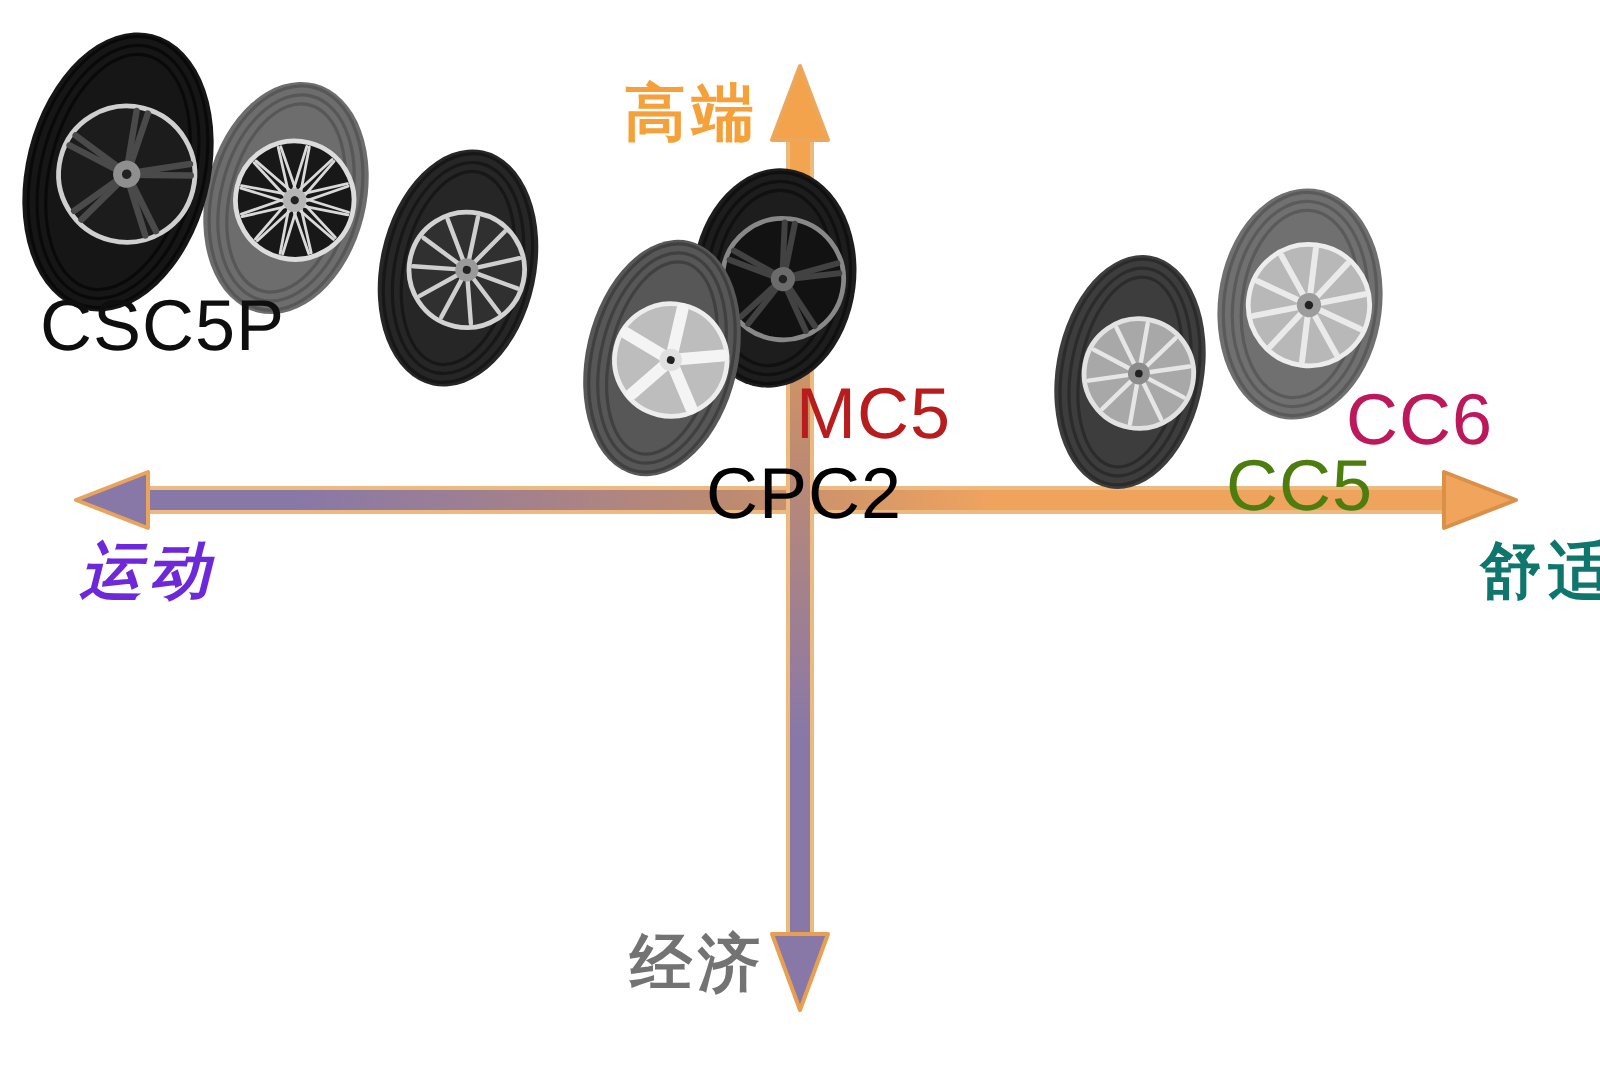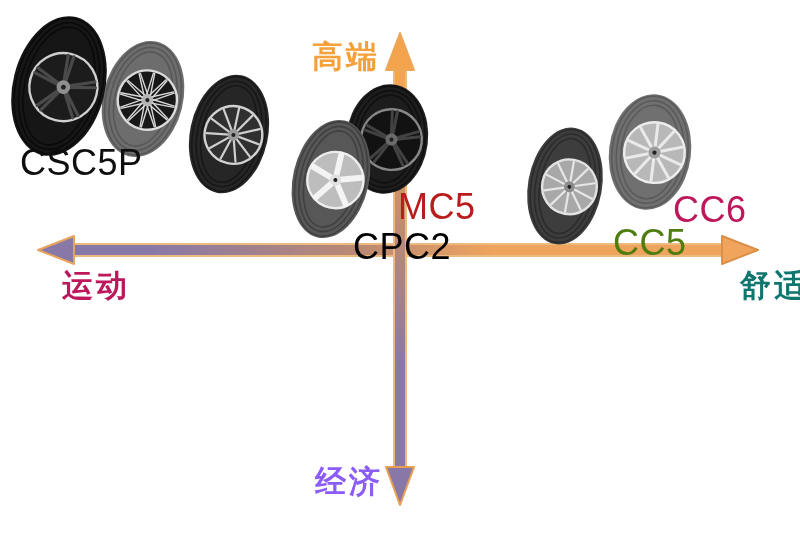--- a/index.html
+++ b/index.html
@@ -193,17 +193,17 @@
 
   <div id="labels-layer" class="layer">
       <div class="plabel" style="left: 20px; top: 145px; color: rgb(14, 14, 14);">CSC5P</div>
       <div class="plabel" style="left: 353px; top: 229px; color: #000000;">CPC2</div>
       <div class="plabel" style="left: 398px; top: 189px; color: #b91c1c;">MC5</div>
       <div class="plabel" style="left: 585px; top: 225px; color: #4d7c0f; margin-left: 28px;">CC5</div>
       <div class="plabel" style="left: 673px; top: 192px; color: #be185d;">CC6</div>
     </div>
 
   <div class="axis-label" style="left: 312px; top: 41px; color: rgb(245, 160, 56);">高端</div>
-  <div class="axis-label" style="left: 315px; top: 466px; color: #8b5cf6;">经济</div>
-  <div class="axis-label" style="left: 62px; top: 270px; color: #be185d;">运动</div>
+  <div class="axis-label" style="left: 315px; top: 466px; color: #737373;">经济</div>
+  <div class="axis-label" style="left: 40px; top: 270px; color: #6d28d9; font-style: italic;">运动</div>
   <div class="axis-label" style="left: 716px; top: 270px; color: #0f766e; margin-left: 24px;">舒适</div>
 
 </div>
 
 </body></html>

